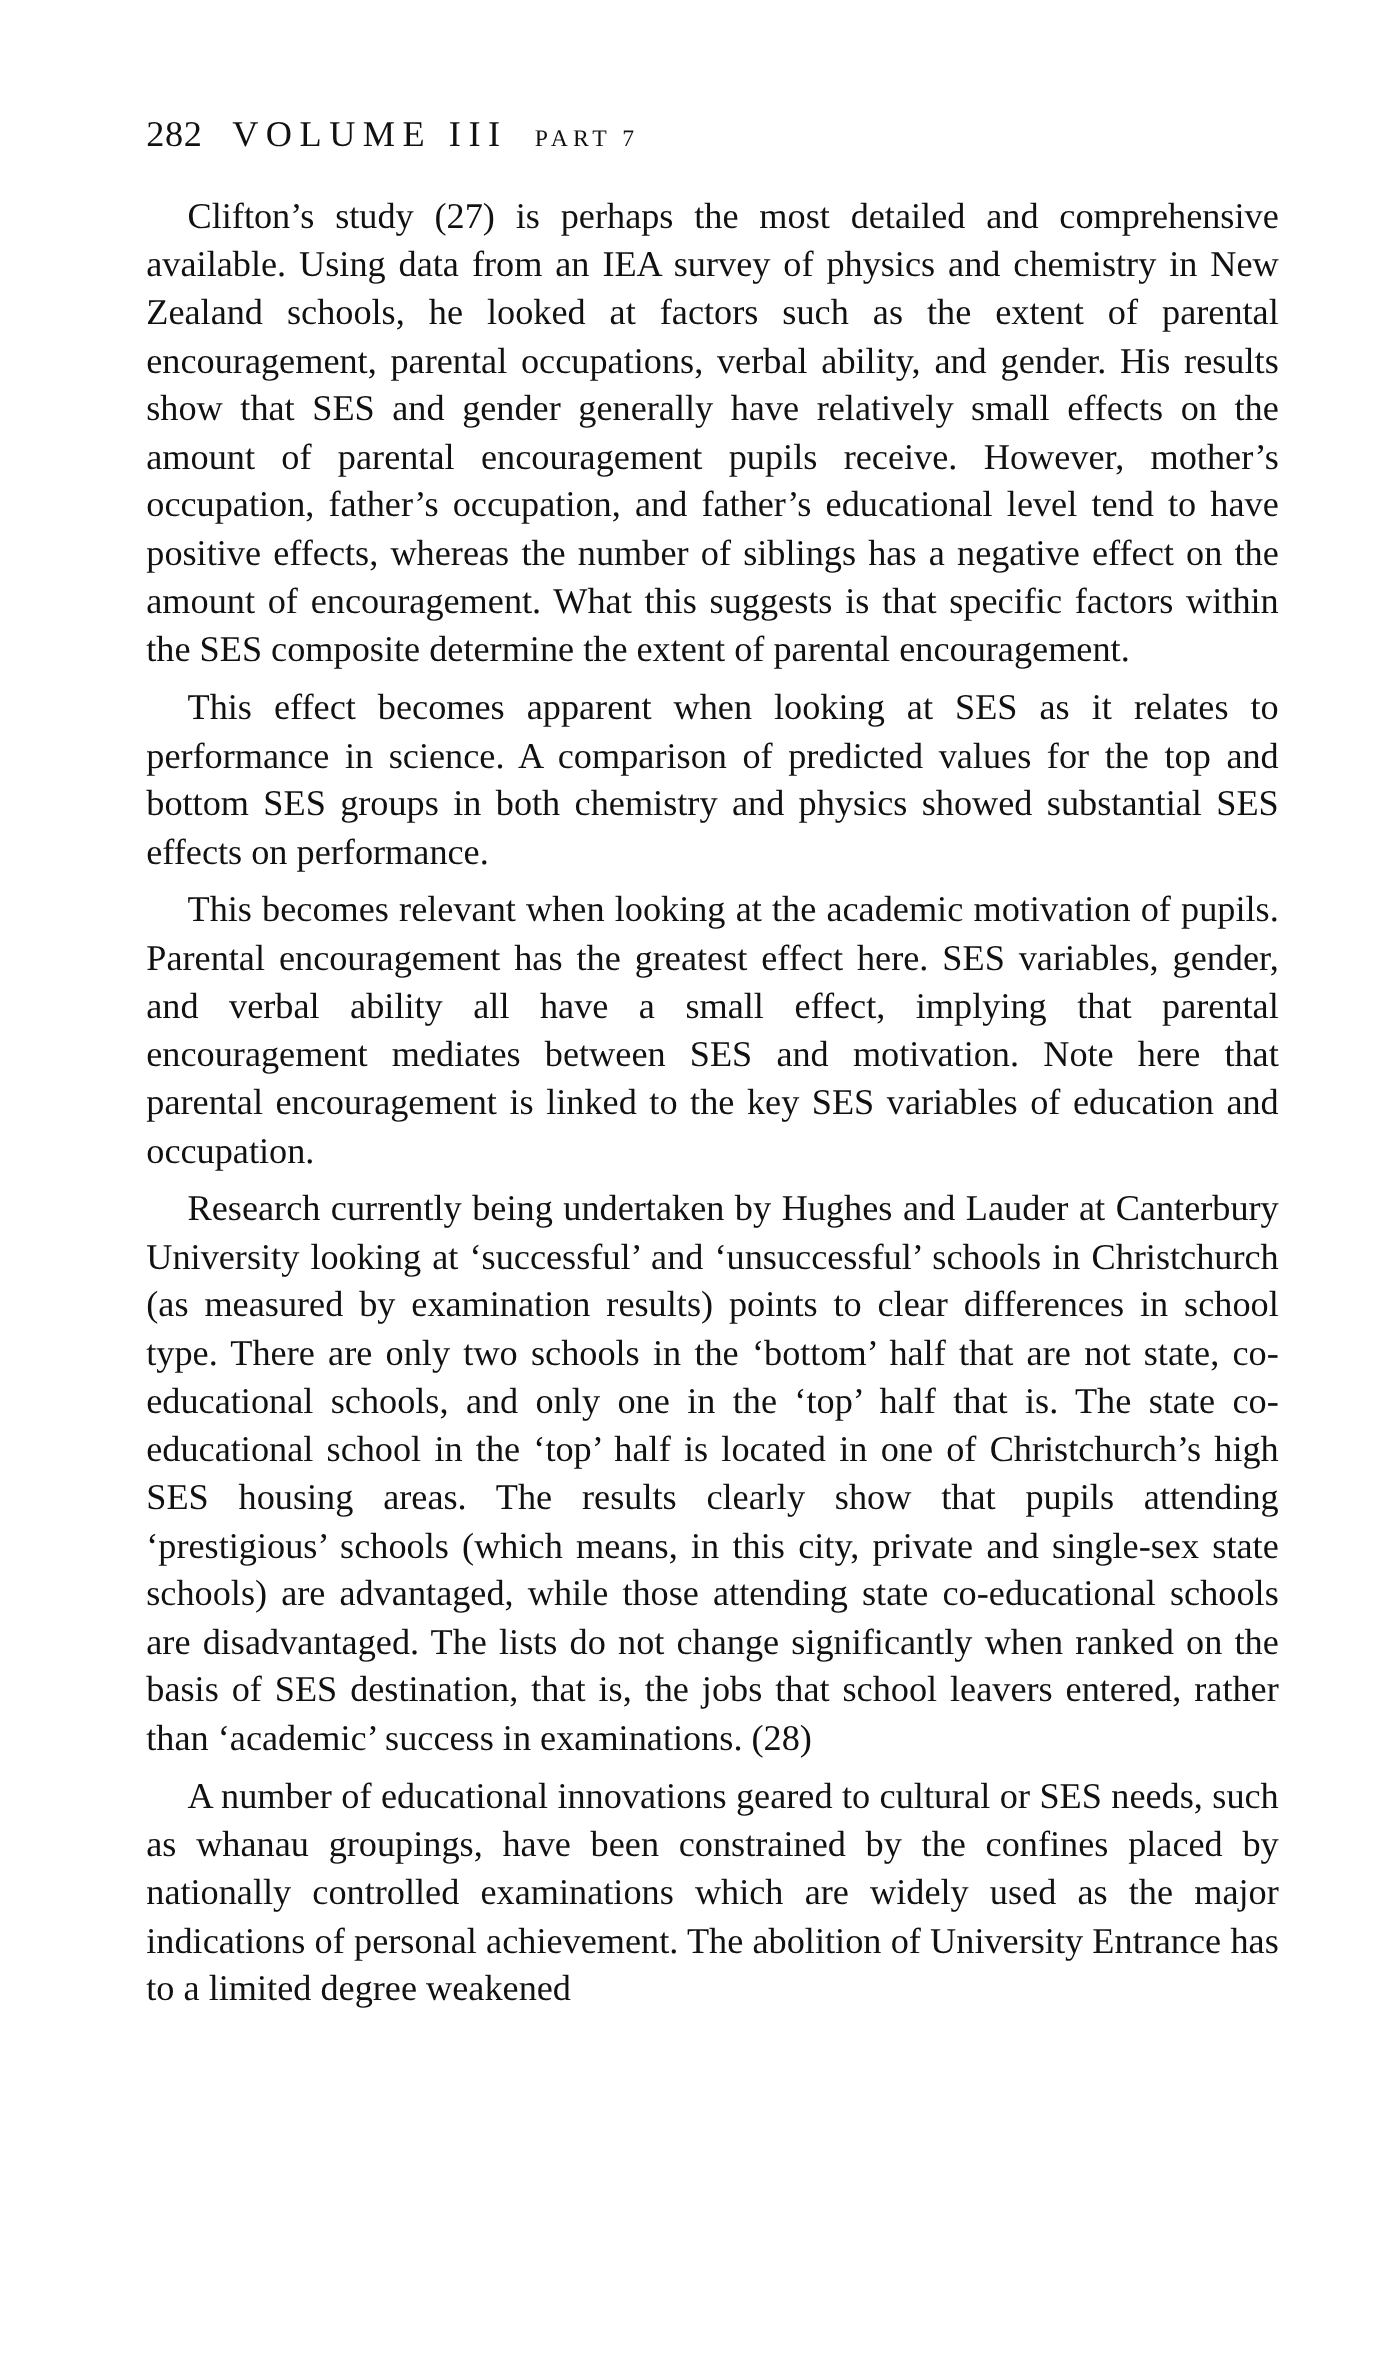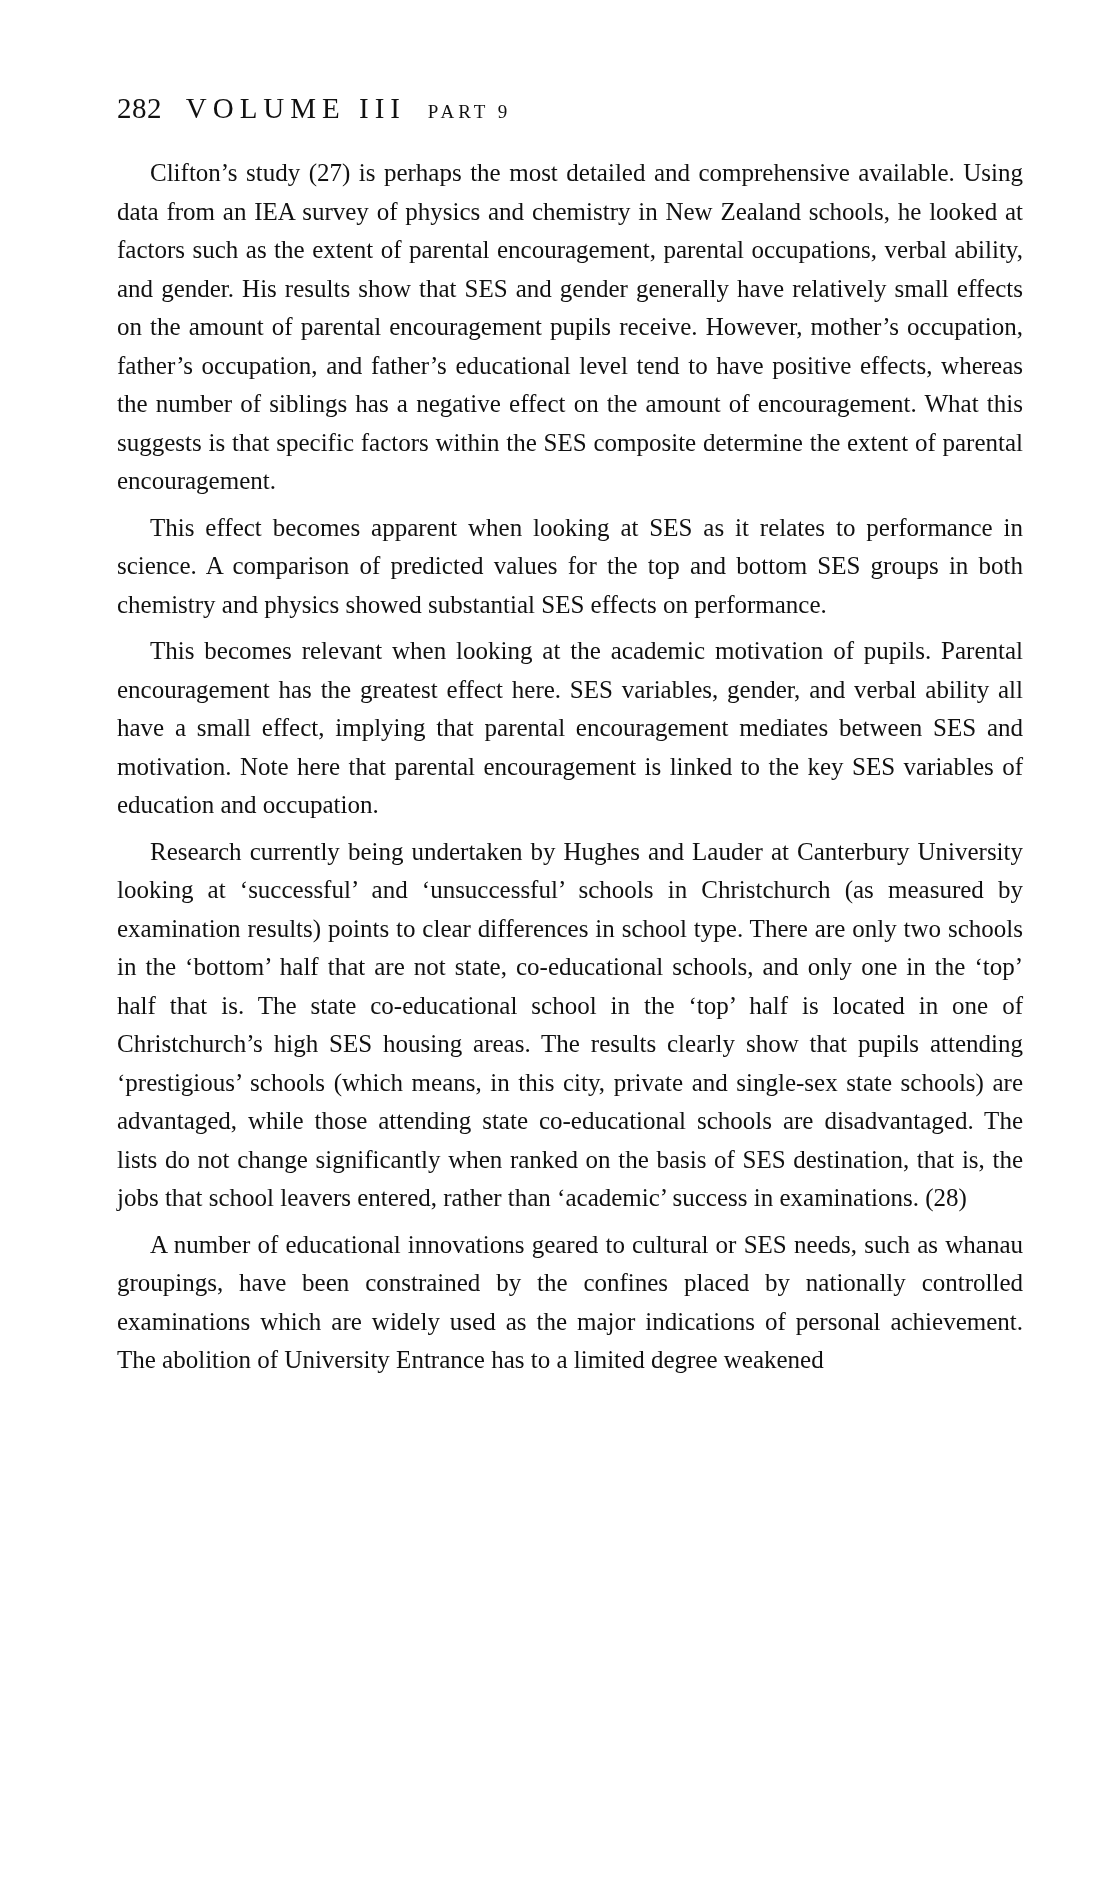--- a/index.html
+++ b/index.html
@@ -2,31 +2,31 @@
 <html><head>
 <meta charset="utf-8">
 <style>
   html, body { margin: 0; padding: 0; background: #ffffff; }
   body { width: 1114px; height: 1882px; position: relative; overflow: hidden; color: #111; }
   .page { position: absolute; left: 117px; top: 92px; width: 906px; font-family: "Liberation Serif", "DejaVu Serif", serif; }
   .running-head { font-size: 29px; letter-spacing: 0.5px; height: 48px; white-space: nowrap; }
   .running-head .folio { margin-right: 16px; }
   .running-head .vol { letter-spacing: 6px; margin-right: 14px; }
   .running-head .part { font-size: 19px; letter-spacing: 4px; }
-  .body-text p { margin: 0 0 8px 0; font-size: 25px; line-height: 38.5px; text-align: justify; text-indent: 33px; hyphens: manual; }
+  .body-text p { margin: 0 0 8px 0; font-size: 29px; line-height: 38.5px; text-align: justify; text-indent: 33px; hyphens: manual; }
   .body-text { margin-top: 14px; }
 </style>
 </head>
 <body>
 
 <div class="page">
   <div class="running-head">
     <span class="folio">282</span>
     <span class="vol">VOLUME III</span>
-    <span class="part">PART 9</span>
+    <span class="part">PART 7</span>
   </div>
   <div class="body-text">
     <p>Clifton’s study (27) is perhaps the most detailed and comprehensive available. Using data from an IEA survey of physics and chemistry in New Zealand schools, he looked at factors such as the extent of parental encouragement, parental occupations, verbal ability, and gender. His results show that SES and gender generally have relatively small effects on the amount of parental encouragement pupils receive. However, mother’s occupation, father’s occupation, and father’s educational level tend to have positive effects, whereas the number of siblings has a negative effect on the amount of encouragement. What this suggests is that specific factors within the SES composite determine the extent of parental encouragement.</p>
     <p>This effect becomes apparent when looking at SES as it relates to performance in science. A comparison of predicted values for the top and bottom SES groups in both chemistry and physics showed substantial SES effects on performance.</p>
     <p>This becomes relevant when looking at the academic motivation of pupils. Parental encouragement has the greatest effect here. SES variables, gender, and verbal ability all have a small effect, implying that parental encouragement mediates between SES and motivation. Note here that parental encouragement is linked to the key SES variables of education and occupation.</p>
     <p>Research currently being undertaken by Hughes and Lauder at Canterbury University looking at ‘successful’ and ‘unsuccessful’ schools in Christchurch (as measured by examination results) points to clear differences in school type. There are only two schools in the ‘bottom’ half that are not state, co-educational schools, and only one in the ‘top’ half that is. The state co-educational school in the ‘top’ half is located in one of Christchurch’s high SES housing areas. The results clearly show that pupils attending ‘prestigious’ schools (which means, in this city, private and single-sex state schools) are advantaged, while those attending state co-educational schools are disadvantaged. The lists do not change significantly when ranked on the basis of SES destination, that is, the jobs that school leavers entered, rather than ‘academic’ success in examinations. (28)</p>
     <p>A number of educational innovations geared to cultural or SES needs, such as whanau groupings, have been constrained by the confines placed by nationally controlled examinations which are widely used as the major indications of personal achievement. The abolition of University Entrance has to a limited degree weakened</p>
   </div>
 </div>
 

